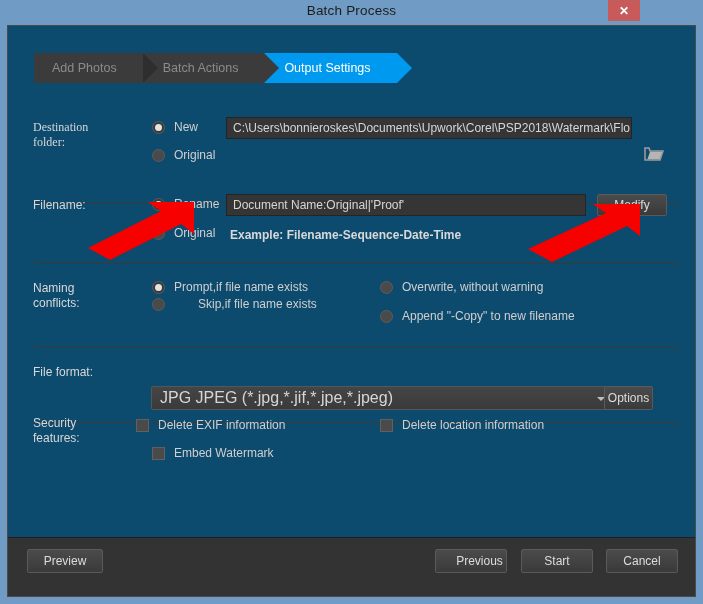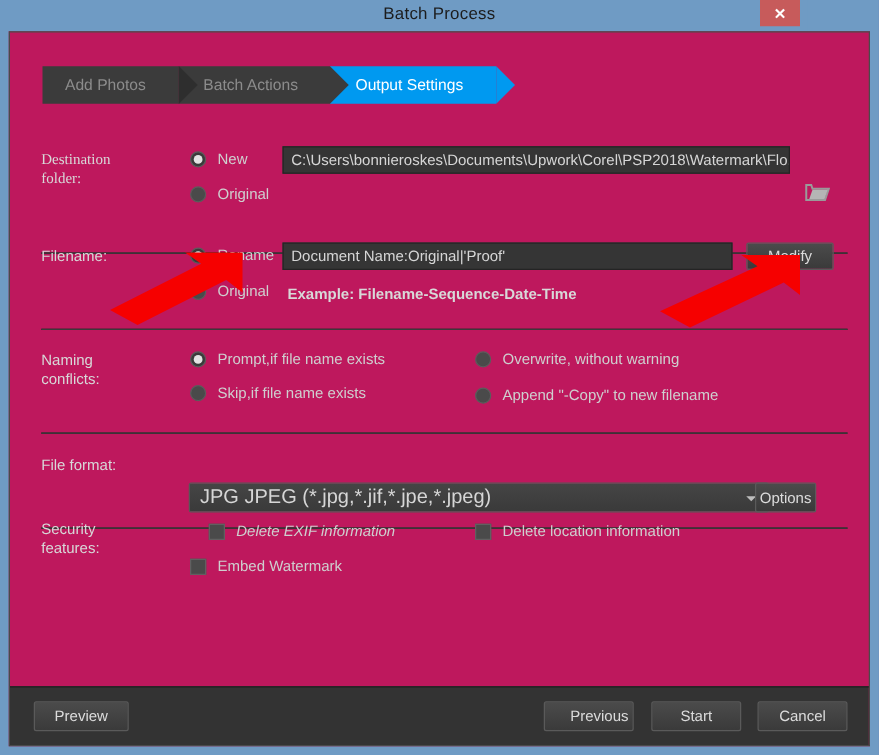--- a/index.html
+++ b/index.html
@@ -33,21 +33,21 @@
     background: #c75b5b;
     color: #ffffff; font-size: 12px; font-weight: bold;
     display: flex; align-items: center; justify-content: center;
     cursor: pointer;
   }
 
   
   #dialog {
     position: absolute; left: 7px; top: 25px;
     width: 689px; height: 572px;
-    background: #be185d;
+    background: #0c4a6e;
     border: 1px solid #4a4a4a;
   }
 
   
   #steps {
     position: absolute; left: 26px; top: 27px;
     height: 30px;
     display: flex;
   }
   .step {
@@ -188,21 +188,21 @@
   
   #folder-icon {
     position: absolute; left: 636px; top: 119px;
     width: 20px; height: 17px;
     cursor: pointer;
   }
 
   
   #bottombar {
     position: absolute; left: 0; bottom: 0;
-    width: 687px; height: 47px;
+    width: 687px; height: 59px;
     background: #333333;
     border-top: 1px solid #1f1f1f;
   }
 
   
   .arrow { position: absolute; pointer-events: none; }
 </style>
 </head>
 <body>
 
@@ -275,21 +275,21 @@
 
     <div class="row-label" style="left:25px; top:255px;">
       <div>Naming</div>
       <div>conflicts:</div>
     </div>
 
     <div class="radio-wrap" style="left:144px; top:254px;">
       <span class="radio on"></span>
       <span class="radio-label">Prompt,if file name exists</span>
     </div>
-    <div class="radio-wrap" style="left:144px; top:281px;">
+    <div class="radio-wrap" style="left:144px; top:271px;gap:24px;">
       <span class="radio"></span>
       <span class="radio-label">Skip,if file name exists</span>
     </div>
     <div class="radio-wrap" style="left:372px; top:254px;">
       <span class="radio"></span>
       <span class="radio-label">Overwrite, without warning</span>
     </div>
     <div class="radio-wrap" style="left:372px; top:283px;">
       <span class="radio"></span>
       <span class="radio-label">Append "-Copy" to new filename</span>
@@ -308,21 +308,21 @@
       <span>Options</span>
     </div>
 
     <div class="sep" style="top:396px;"></div>
 
     <div class="row-label" style="left:25px; top:390px;">
       <div>Security</div>
       <div>features:</div>
     </div>
 
-    <div class="check-wrap" style="left:159px; top:392px;font-style:italic;">
+    <div class="check-wrap" style="left:128px; top:392px;">
       <span class="checkbox"></span>
       <span class="check-label">Delete EXIF information</span>
     </div>
     <div class="check-wrap" style="left:372px; top:392px;">
       <span class="checkbox"></span>
       <span class="check-label">Delete location information</span>
     </div>
     <div class="check-wrap" style="left:144px; top:420px;">
       <span class="checkbox"></span>
       <span class="check-label">Embed Watermark</span>

